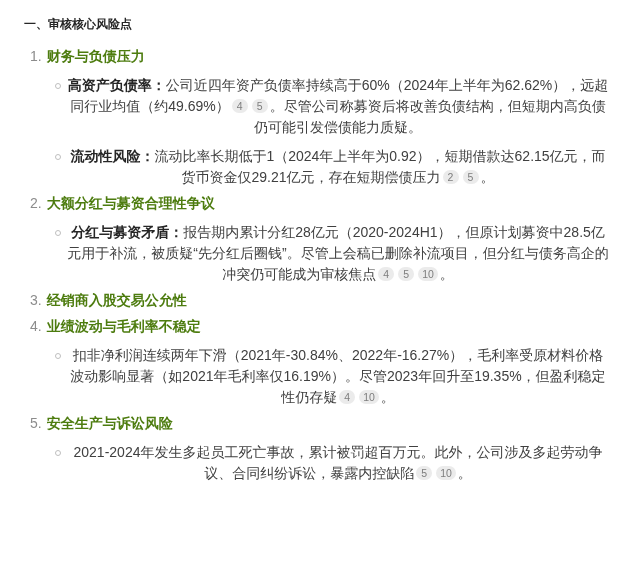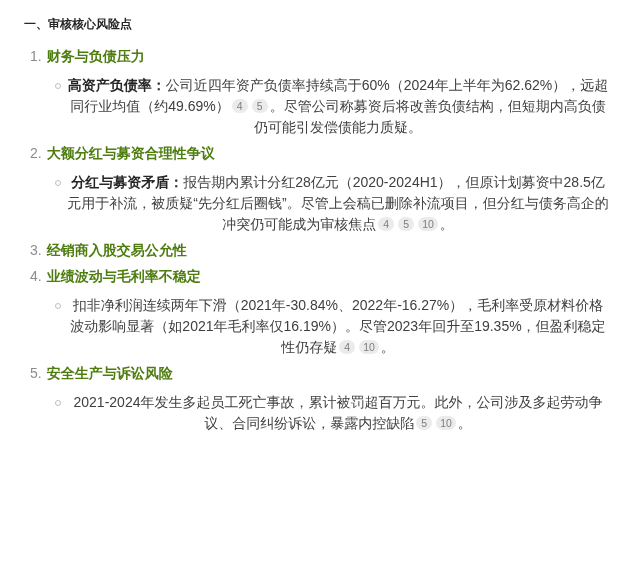--- a/index.html
+++ b/index.html
@@ -85,20 +85,21 @@
 <div class="page">
   <h1 class="doc-title">一、审核核心风险点</h1>
   <div>
       <div class="section">
         <div class="section-heading">
           <span class="sec-num">1.</span>
           <span class="sec-title">财务与负债压力</span>
         </div>
         <div class="bullets">
           <div class="bullet"><span class="bullet-icon"></span><span class="bullet-text"><b>高资产负债率：</b>公司近四年资产负债率持续高于60%（2024年上半年为62.62%），远超同行业均值（约49.69%）<span class="badge">4</span><span class="badge">5</span>。尽管公司称募资后将改善负债结构，但短期内高负债仍可能引发偿债能力质疑。</span></div>
+          <div class="bullet"><span class="bullet-icon"></span><span class="bullet-text"><b>流动性风险：</b>流动比率长期低于1（2024年上半年为0.92），短期借款达62.15亿元，而货币资金仅29.21亿元，存在短期偿债压力<span class="badge">2</span><span class="badge">5</span>。</span></div>
         </div>
       </div>
       <div class="section">
         <div class="section-heading">
           <span class="sec-num">2.</span>
           <span class="sec-title">大额分红与募资合理性争议</span>
         </div>
         <div class="bullets">
           <div class="bullet"><span class="bullet-icon"></span><span class="bullet-text"><b>分红与募资矛盾：</b>报告期内累计分红28亿元（2020-2024H1），但原计划募资中28.5亿元用于补流，被质疑“先分红后圈钱”。尽管上会稿已删除补流项目，但分红与债务高企的冲突仍可能成为审核焦点<span class="badge">4</span><span class="badge">5</span><span class="badge">10</span>。</span></div>
         </div>

